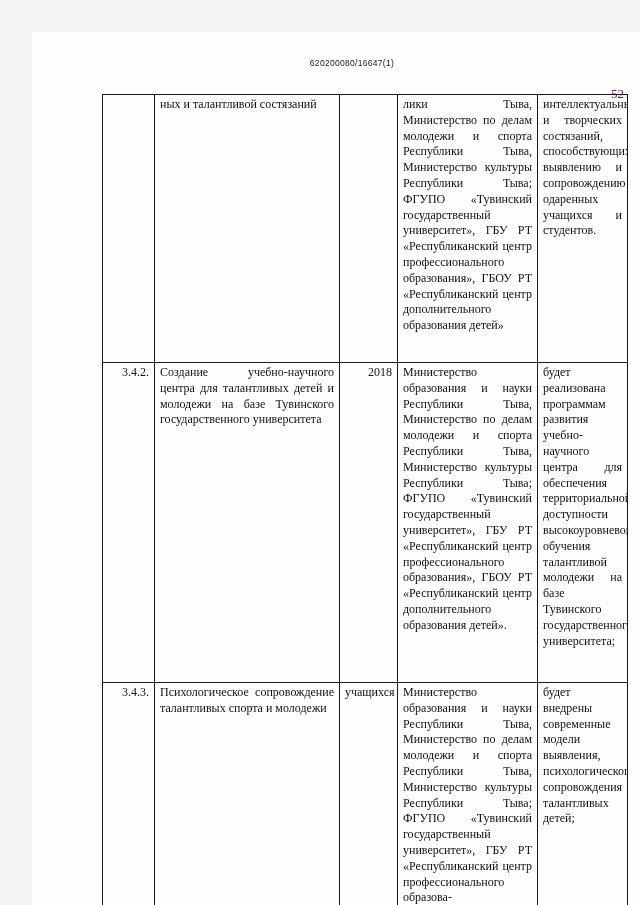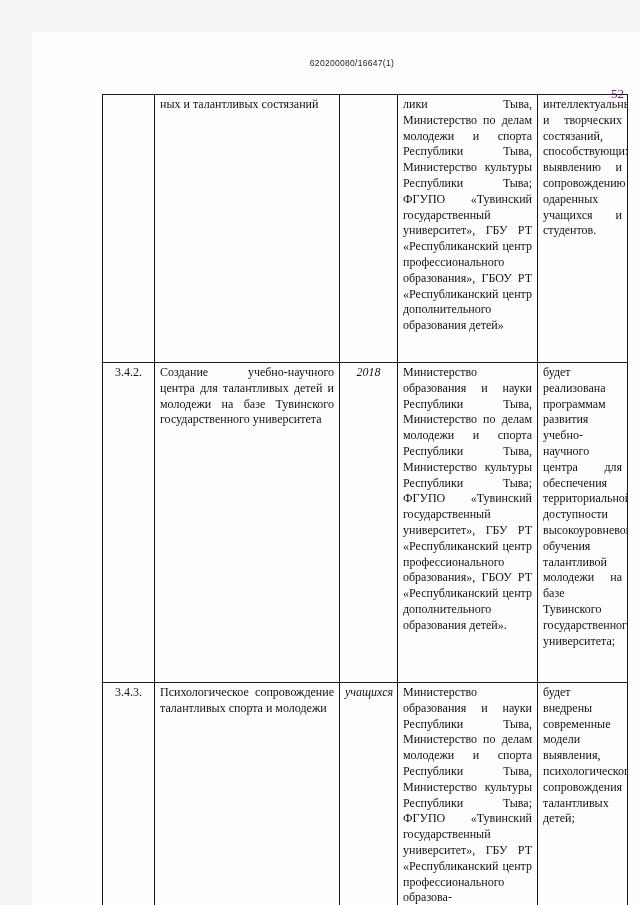--- a/index.html
+++ b/index.html
@@ -43,23 +43,23 @@
     font-size: 12px;
     line-height: 15.8px;
     padding: 2px 5px 2px 5px;
     overflow: hidden;
   }
   col.c-num  { width: 52px; }
   col.c-name { width: 185px; }
   col.c-term { width: 58px; }
   col.c-resp { width: 140px; }
   col.c-res  { width: 90px; }
-  td.cell-num   { text-align: center; padding-left: 6px; margin-top: 12px; }
+  td.cell-num   { text-align: right; padding-left: 6px; margin-top: 12px; }
   td.cell-name  { text-align: justify; }
-  td.cell-term  { text-align: center; font-style: italic; }
+  td.cell-term  { text-align: right; }
   td.cell-resp  { text-align: justify; }
   td.cell-res   { text-align: justify; }
   tr.row-0 td { height: 268px; }
   tr.row-1 td { height: 320px; }
   tr.row-2 td { height: 225px; }
 </style>
 </head>
 <body>
 
 <div class="page">
@@ -73,21 +73,21 @@
       <col class="c-num">
       <col class="c-name">
       <col class="c-term">
       <col class="c-resp">
       <col class="c-res">
     </colgroup>
 
     <tbody>
         <tr class="row-0">
       <td class="cell-num"></td>
-      <td class="cell-name">ных и талантливых состязаний</td>
+      <td class="cell-name">ных и талантливой состязаний</td>
       <td class="cell-term"></td>
       <td class="cell-resp">лики Тыва, Министерство по делам молодежи и спорта Республики Тыва, Министерство культуры Республики Тыва; ФГУПО «Тувинский государственный университет», ГБУ РТ «Республиканский центр профессионального образования», ГБОУ РТ «Республиканский центр дополнительного образования детей»</td>
       <td class="cell-res">интеллектуальных и творческих состязаний, способствующих выявлению и сопровождению одаренных учащихся и студентов.</td>
     </tr>
 
     <tr class="row-1">
       <td class="cell-num">3.4.2.</td>
       <td class="cell-name">Создание учебно-научного центра для талантливых детей и молодежи на базе Тувинского государственного университета</td>
       <td class="cell-term">2018</td>
       <td class="cell-resp">Министерство образования и науки Республики Тыва, Министерство по делам молодежи и спорта Республики Тыва, Министерство культуры Республики Тыва; ФГУПО «Тувинский государственный университет», ГБУ РТ «Республиканский центр профессионального образования», ГБОУ РТ «Республиканский центр дополнительного образования детей».</td>

